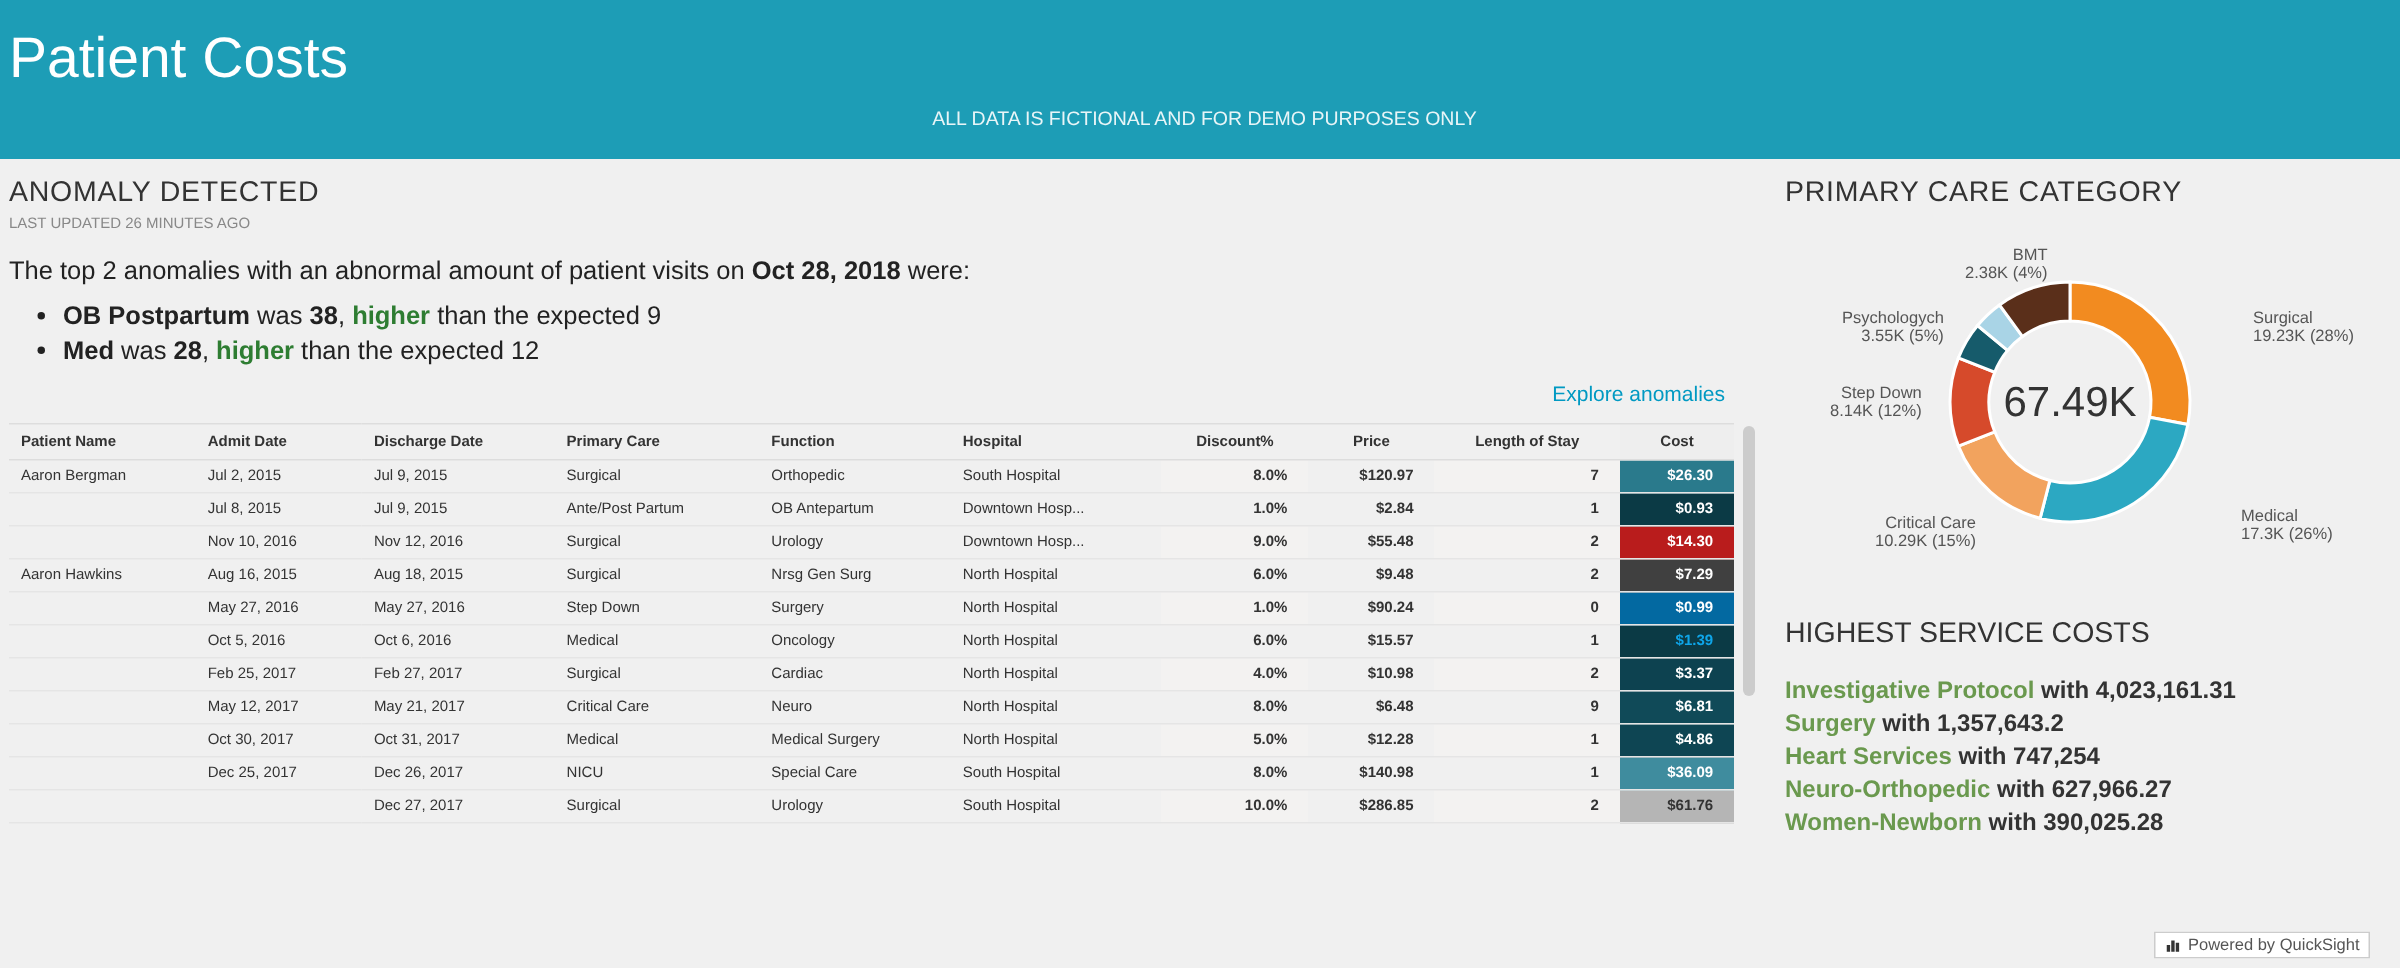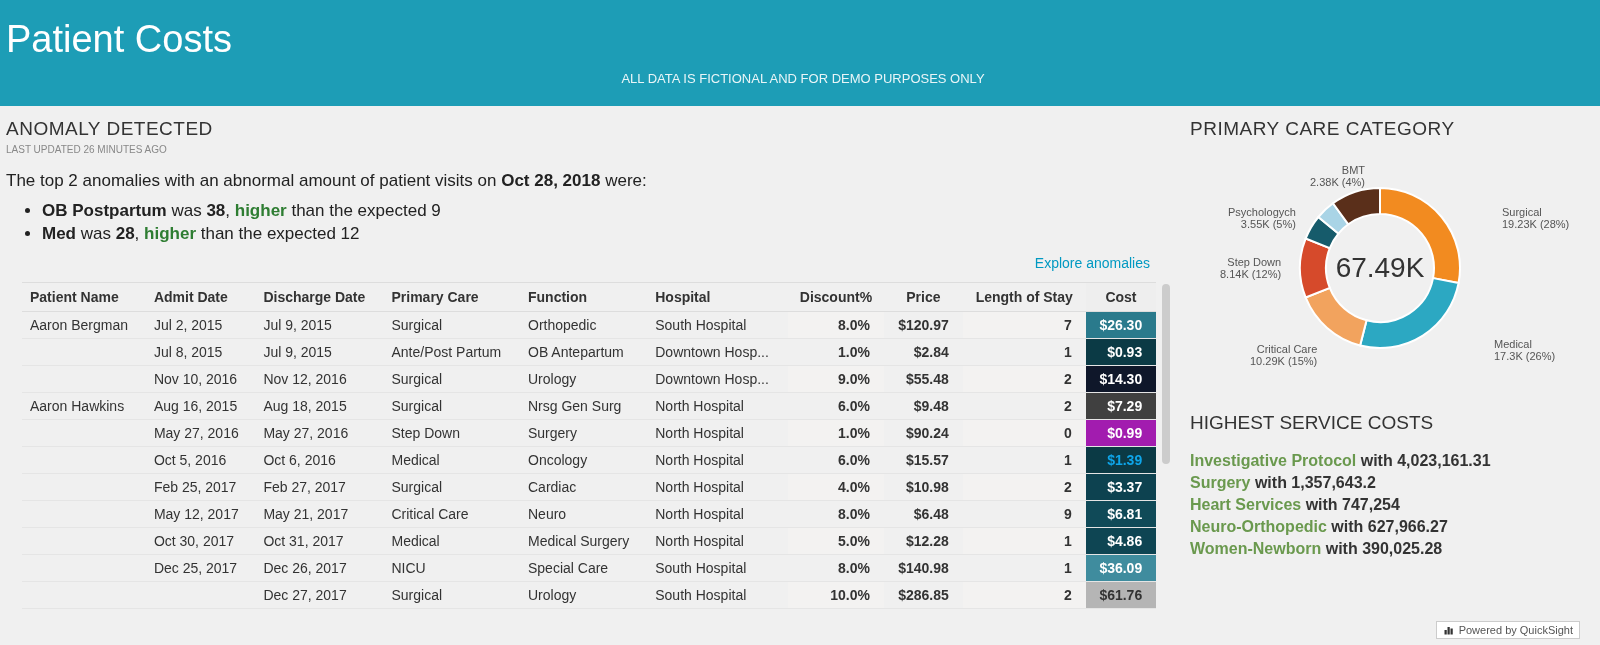--- a/index.html
+++ b/index.html
@@ -20,21 +20,21 @@
 .anomaly-list li { font-size: 17px; margin: 3px 0; color: #222; list-style: disc; }
 .anomaly-list b { font-weight: 700; }
 .green { color: #2e7d32; font-weight: 700; }
 
 .link-row { text-align: right; padding-right: 20px; margin-bottom: 10px; }
 .link { color: #0099c2; font-size: 14px; cursor: pointer; }
 
 .section-title2 { font-size: 19px; font-weight: 400; color: #333; margin-bottom: 4px; }
 
 .tbl-wrap { display: flex; }
-.tbl { border-collapse: collapse; width: 100%; font-size: 14px; margin-left: 16px; }
+.tbl { border-collapse: collapse; width: 100%; font-size: 10px; }
 .tbl th { text-align: left; padding: 6px 8px; font-weight: 700; color: #333; border-bottom: 1px solid #ddd; border-top: 1px solid #ddd; }
 .tbl th.num { text-align: center; }
 .tbl th.cost-head { background: #eee; }
 .tbl td { padding: 5px 8px; border-bottom: 1px solid #e5e5e5; color: #333; font-weight: 500; }
 .tbl td.shade { background: #f3f2f1; }
 .tbl td.num { text-align: right; font-weight: 700; padding-right: 14px; }
 .tbl td.cost { color: #fff; text-align: right; font-weight: 700; padding-right: 14px; }
 .scrollbar { width: 8px; background: #ccc; border-radius: 4px; margin-left: 6px; margin-top: 2px; height: 180px; }
 
 .donut-wrap { position: relative; width: 380px; height: 240px; margin-top: 8px; }
@@ -117,21 +117,21 @@
             <tr>
     <td></td>
     <td>Nov 10, 2016</td>
     <td>Nov 12, 2016</td>
     <td>Surgical</td>
     <td>Urology</td>
     <td>Downtown Hosp...</td>
     <td class="num shade">9.0%</td>
     <td class="num">$55.48</td>
     <td class="num shade">2</td>
-    <td class="cost" style="background:#0f172a; color:#fff">$14.30</td>
+    <td class="cost" style="background:#b91c1c; color:#fff">$14.30</td>
             </tr>
             <tr>
     <td>Aaron Hawkins</td>
     <td>Aug 16, 2015</td>
     <td>Aug 18, 2015</td>
     <td>Surgical</td>
     <td>Nrsg Gen Surg</td>
     <td>North Hospital</td>
     <td class="num ">6.0%</td>
     <td class="num">$9.48</td>
@@ -141,21 +141,21 @@
             <tr>
     <td></td>
     <td>May 27, 2016</td>
     <td>May 27, 2016</td>
     <td>Step Down</td>
     <td>Surgery</td>
     <td>North Hospital</td>
     <td class="num shade">1.0%</td>
     <td class="num">$90.24</td>
     <td class="num shade">0</td>
-    <td class="cost" style="background:#a21caf; color:#fff">$0.99</td>
+    <td class="cost" style="background:#0369a1; color:#fff">$0.99</td>
             </tr>
             <tr>
     <td></td>
     <td>Oct 5, 2016</td>
     <td>Oct 6, 2016</td>
     <td>Medical</td>
     <td>Oncology</td>
     <td>North Hospital</td>
     <td class="num ">6.0%</td>
     <td class="num">$15.57</td>

